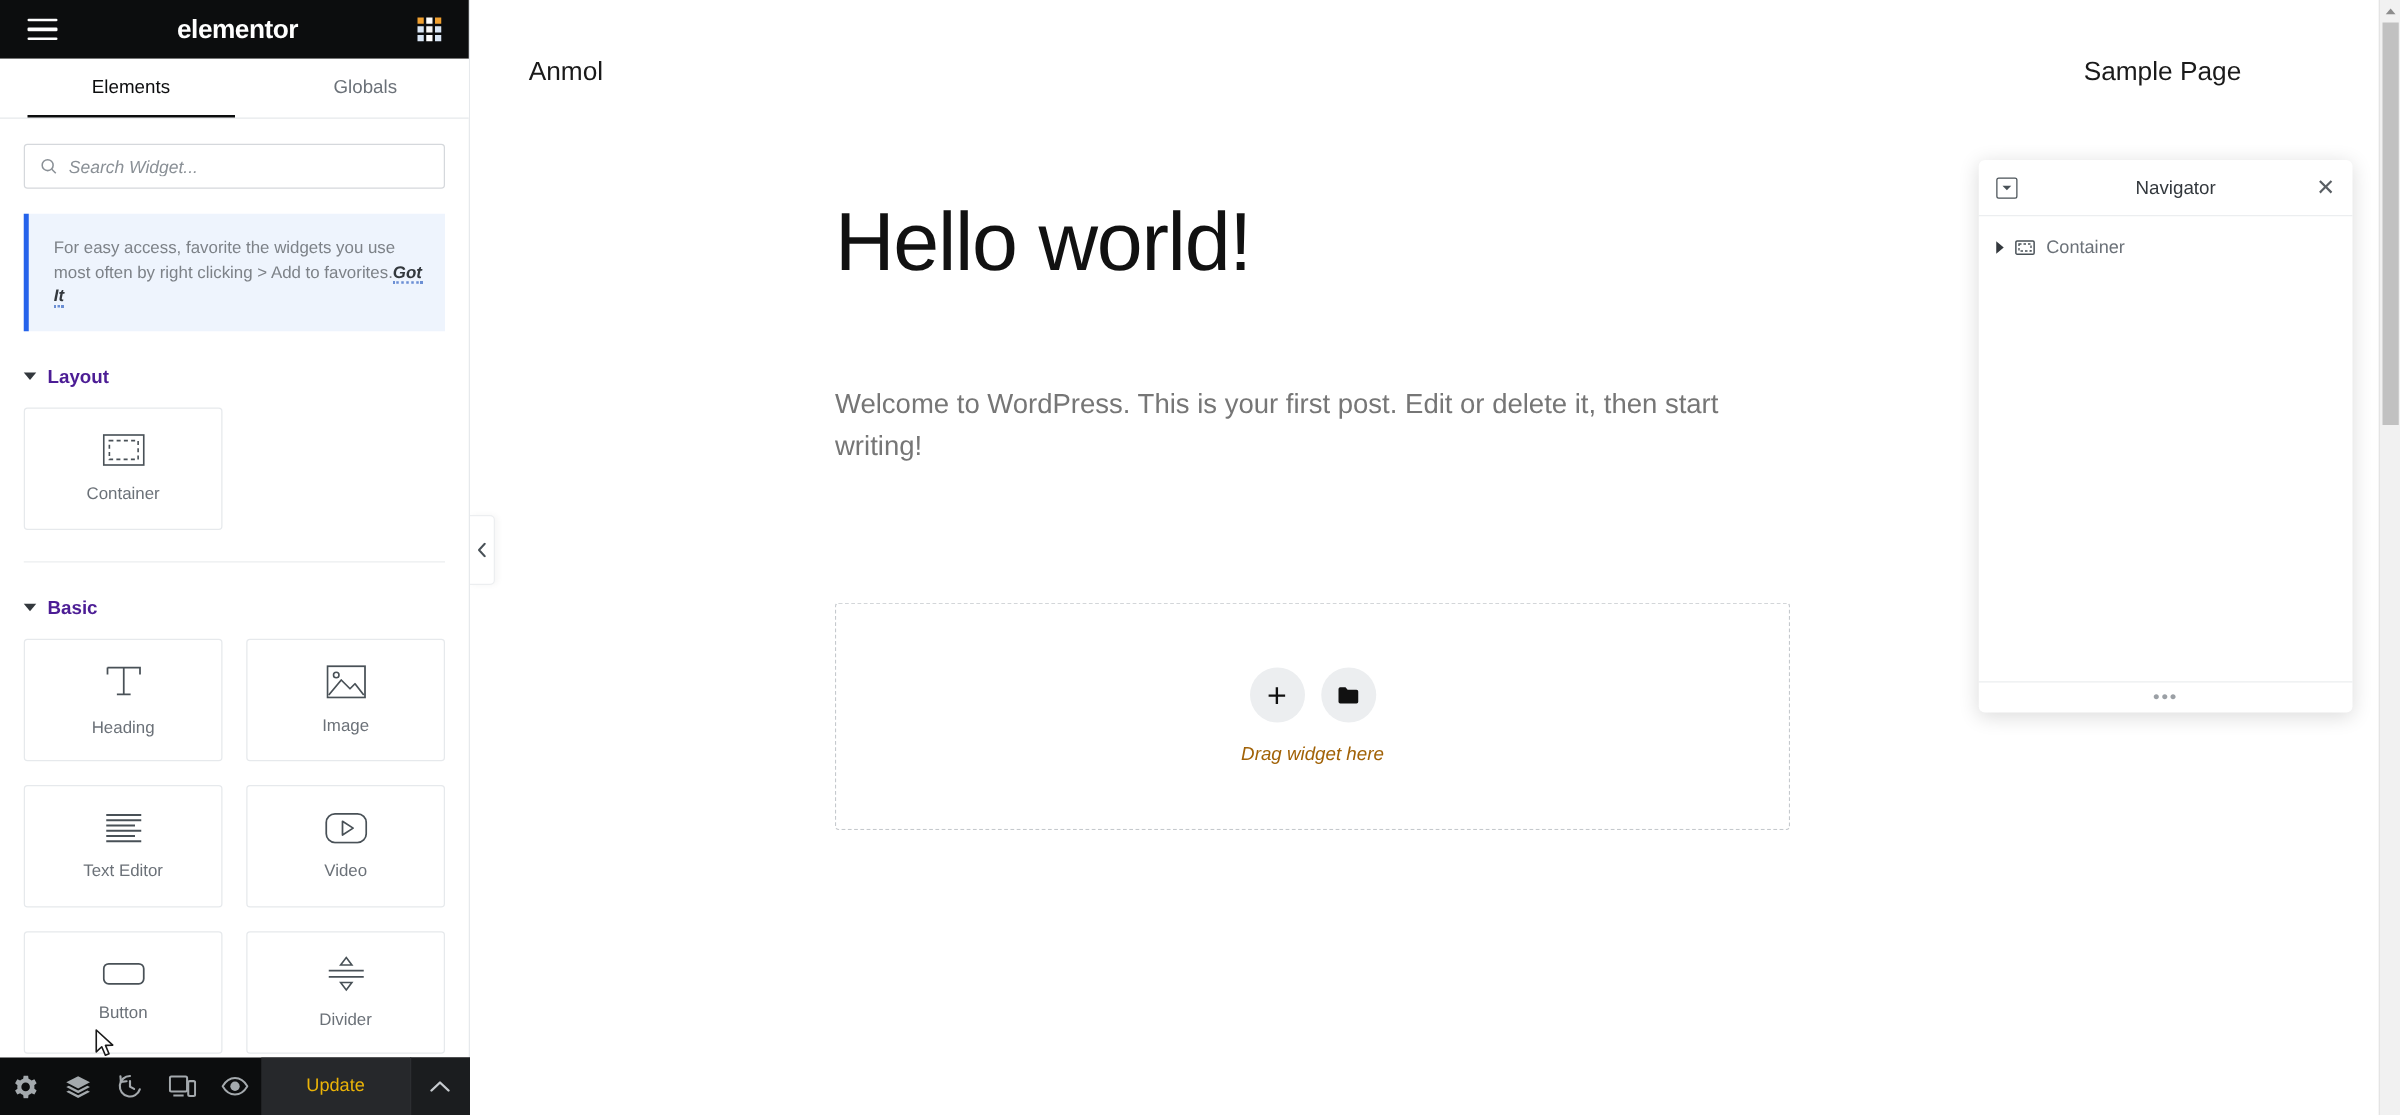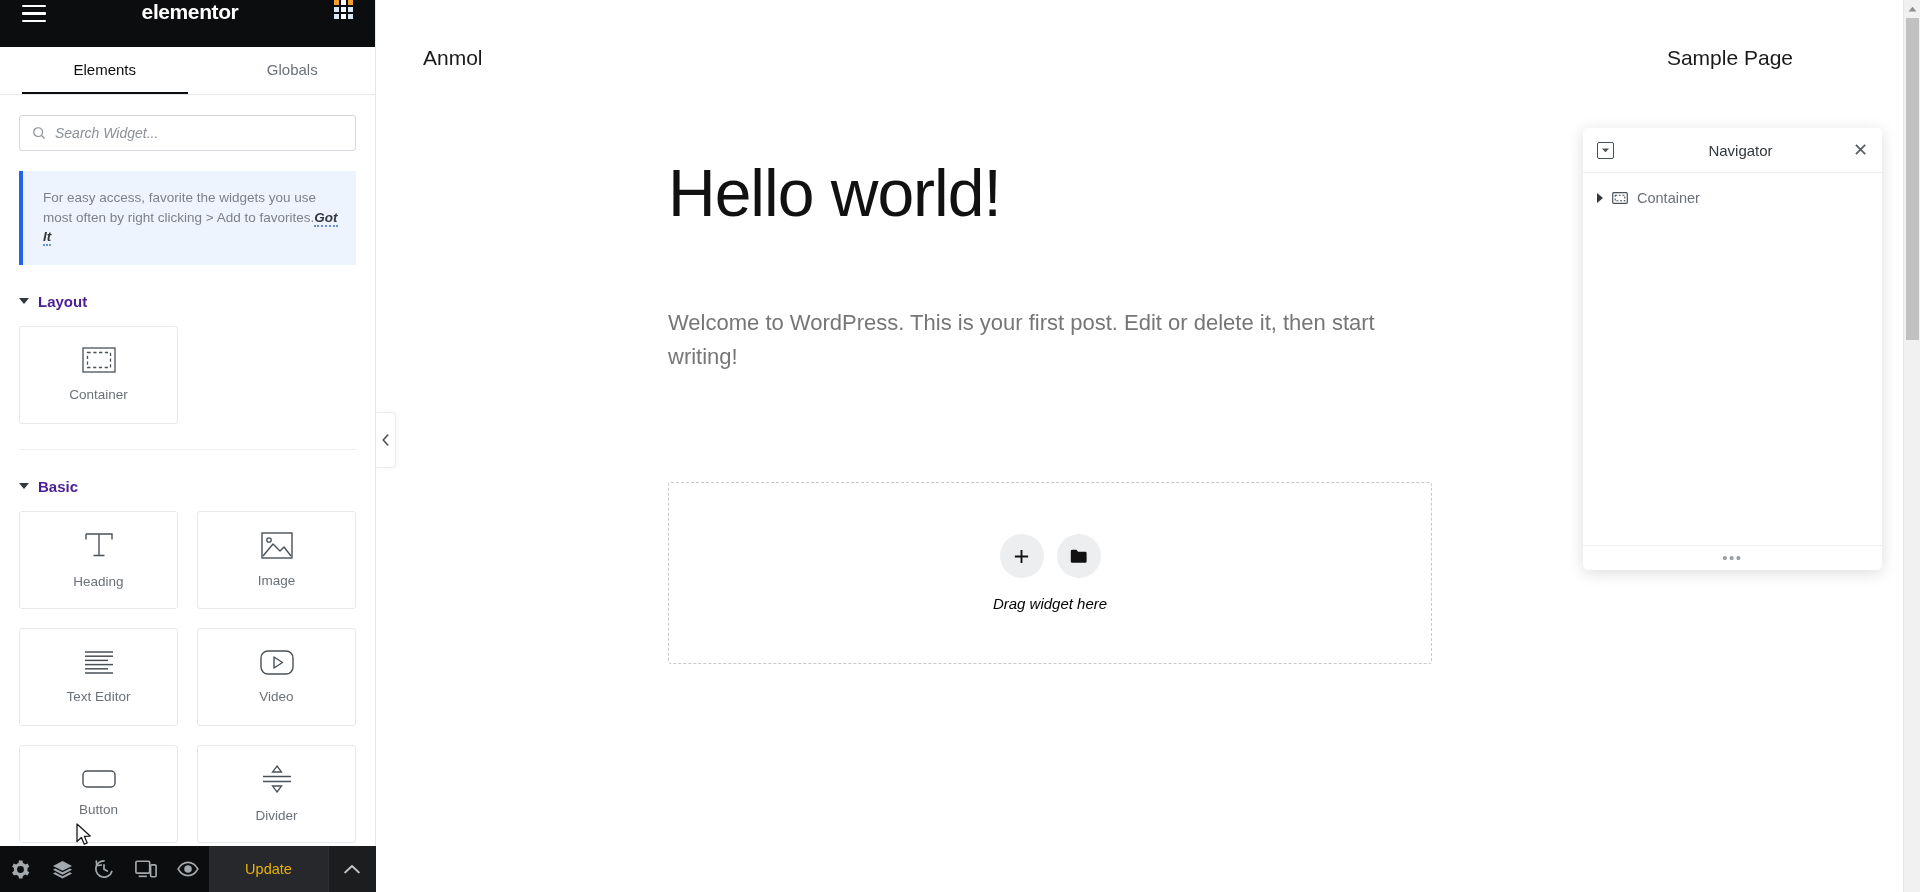--- a/index.html
+++ b/index.html
@@ -17,21 +17,21 @@
     position: absolute; left: 0; top: 0;
     width: 376px; height: 892px;
     background: #fff;
     border-right: 1px solid #e6e9ec;
     z-index: 30;
     display: flex; flex-direction: column;
   }
 
   .panel-header {
     height: 47px; background: #0c0d0e;
-    display: flex; align-items: flex-start; justify-content: space-between;
+    display: flex; align-items: center; justify-content: space-between;
     padding: 0 22px; flex: 0 0 auto;
   }
   .hamburger { width: 24px; cursor: pointer; }
   .hamburger span {
     display: block; height: 2.4px; background: #fff;
     margin: 5px 0; border-radius: 1px;
   }
   .brand {
     color: #fff; font-size: 21px; font-weight: 700;
     letter-spacing: -0.4px;
@@ -169,21 +169,21 @@
     border: 1px dashed #c5c9cd; border-radius: 3px;
     display: flex; flex-direction: column;
     align-items: center; justify-content: center; gap: 17px;
   }
   .dz-actions { display: flex; gap: 13px; }
   .dz-btn {
     width: 44px; height: 44px; border-radius: 50%;
     background: #eceef0; display: flex;
     align-items: center; justify-content: center; cursor: pointer;
   }
-  .dz-label { font-size: 15px; font-style: italic; color: #000000; }
+  .dz-label { font-size: 15px; font-style: italic; color: #a16207; }
 
   
   #navigator {
     position: absolute; left: 1583px; top: 128px;
     width: 299px; height: 442px;
     background: #fff; border-radius: 5px;
     box-shadow: 0 3px 16px rgba(0,0,0,0.14);
     z-index: 50; display: flex; flex-direction: column;
     font-size: 14px;
   }

